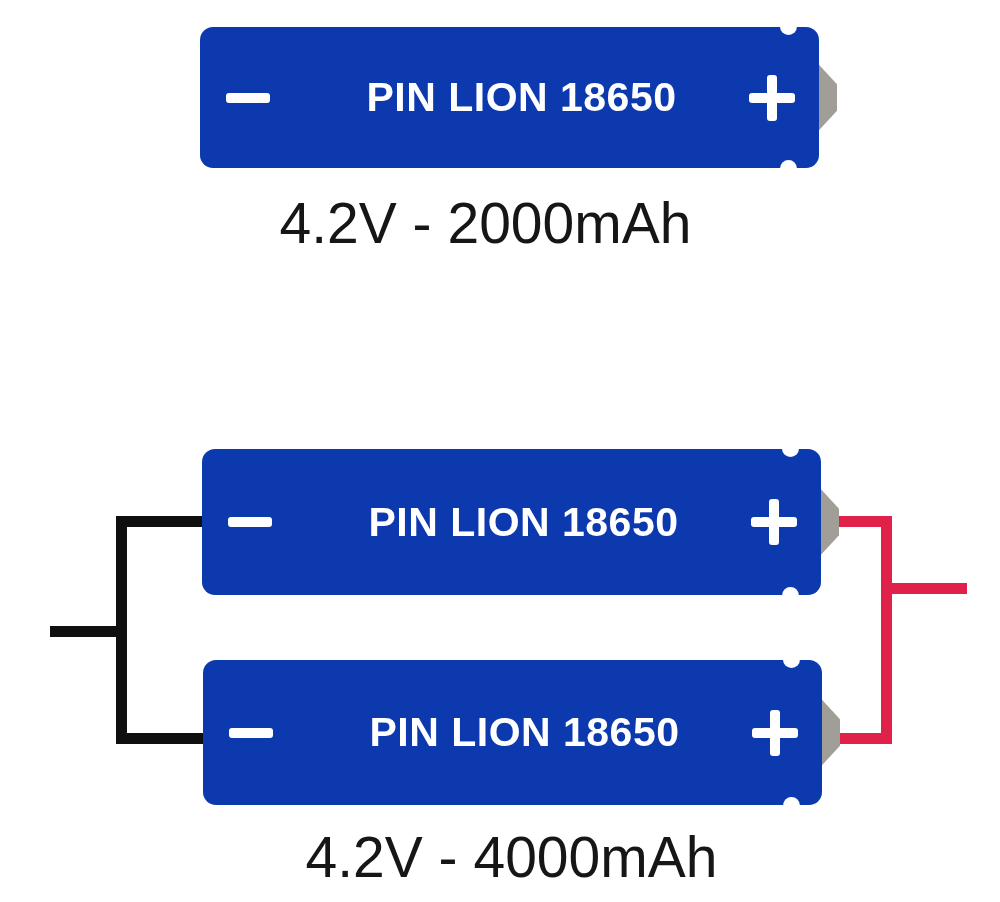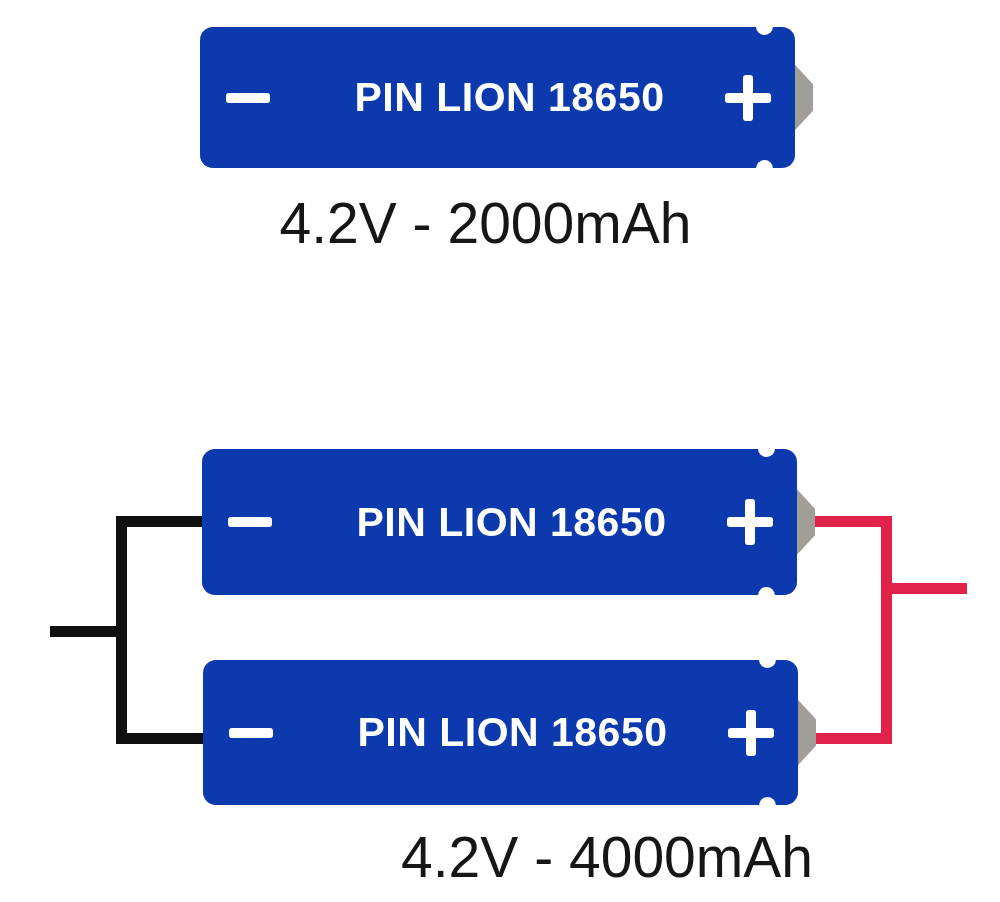--- a/index.html
+++ b/index.html
@@ -3,21 +3,21 @@
 <meta charset="utf-8">
 <style>
   html, body { margin: 0; padding: 0; background: #ffffff; }
   body {
     width: 1000px; height: 902px; position: relative; overflow: hidden;
     font-family: "Liberation Sans", "DejaVu Sans", sans-serif;
   }
   .stage { position: absolute; left: 0; top: 0; width: 1000px; height: 902px; }
 
   
-  .battery { position: absolute; }
+  .battery { position: absolute; padding-left: 24px; }
   .battery .nub {
     position: absolute; right: -18px; top: 50%; transform: translateY(-50%);
     width: 38px; height: 66px; background: var(--terminal-gray, #a19e98);
     clip-path: polygon(0 0, 52% 0, 100% 30%, 100% 70%, 52% 100%, 0 100%);
     z-index: 0;
   }
   .battery .body {
     position: absolute; inset: 0; background: var(--battery-blue, #0c3aae);
     border-radius: 13px; z-index: 1;
   }
@@ -51,21 +51,21 @@
   #battery-2 { left: 202px; top: 449px; width: 595px; height: 146px; }
   #battery-3 { left: 203px; top: 660px; width: 595px; height: 145px; }
 
   
   .spec {
     position: absolute; width: 615px; text-align: center;
     font-size: 57px; font-weight: normal; color: var(--label-text, #161616);
     line-height: 66px; white-space: nowrap;
   }
   #spec-single   { left: 178px; top: 190px; }
-  #spec-parallel { left: 198px; top: 824px; text-align: right; }
+  #spec-parallel { left: 204px; top: 824px; }
 
   
   .wire { position: absolute; }
   .wire.neg { background: var(--wire-negative, #0f0f0f); }
   .wire.pos { background: var(--wire-positive, #e0214a); }
 
   #neg-wire-top    { left: 116px; top: 516px; width: 90px;  height: 11px; }
   #neg-wire-bottom { left: 116px; top: 733px; width: 91px;  height: 11px; }
   #neg-bus-vert    { left: 116px; top: 516px; width: 11px;  height: 228px; }
   #neg-lead        { left: 50px;  top: 626px; width: 77px;  height: 11px; }

